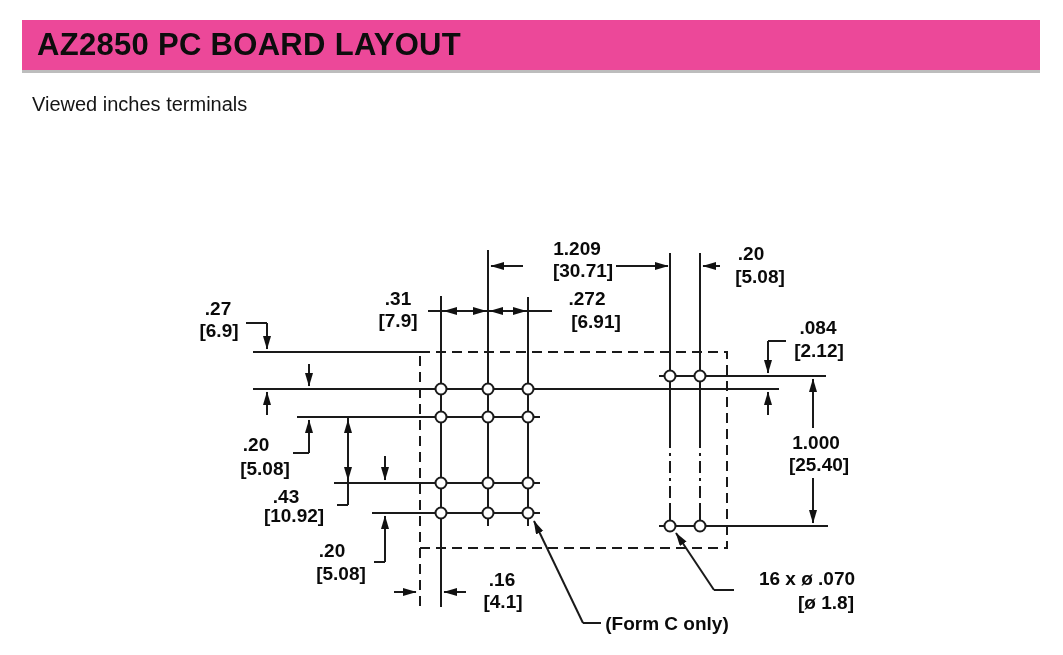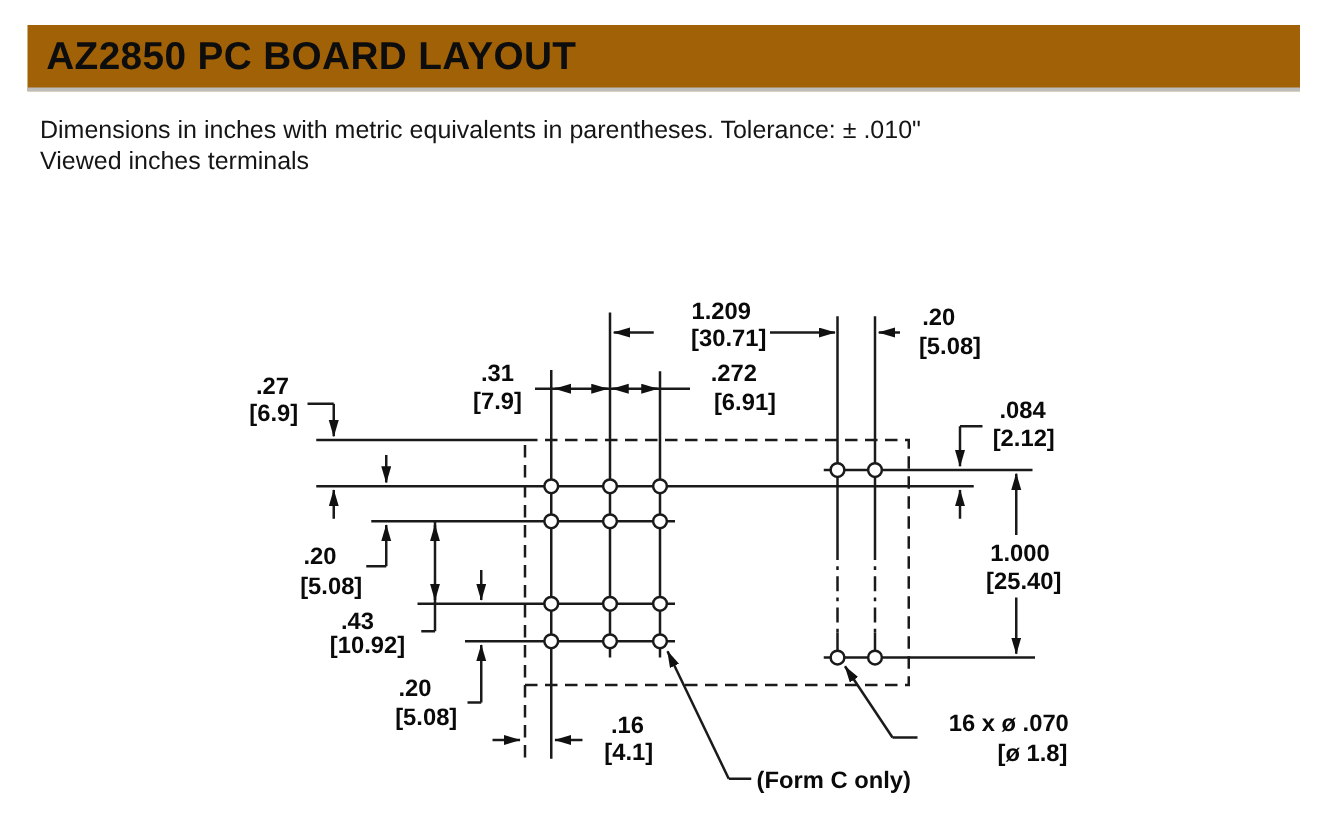--- a/index.html
+++ b/index.html
@@ -5,21 +5,21 @@
   html,body{margin:0;padding:0;background:#ffffff;}
   .page{
     position:relative;
     width:1063px;height:655px;
     background:#ffffff;
     font-family:"Liberation Sans","DejaVu Sans",sans-serif;
     overflow:hidden;
   }
   .title-bar{
     position:absolute;left:22px;top:20px;width:1018px;height:50px;
-    background:#a16207;
+    background:#ec4899;
     border-bottom:3px solid #bdbdbd;
     display:flex;align-items:center;
   }
   .title-bar h1{
     margin:0 0 0 15px;
     font-size:31px;font-weight:bold;color:#0d0d0d;
     letter-spacing:0.3px;white-space:nowrap;
   }
   .notes{
     position:absolute;left:32px;top:92px;
@@ -40,21 +40,20 @@
 </head>
 <body>
 
 <div class="page">
 
   <div class="title-bar">
     <h1>AZ2850 PC BOARD LAYOUT</h1>
   </div>
 
   <div class="notes">
-    <div>Dimensions in inches with metric equivalents in parentheses. Tolerance: ± .010"</div>
     <div>Viewed inches terminals</div>
   </div>
 
   <svg class="drawing" width="1063" height="655" viewBox="0 0 1063 655">
     <defs>
       <marker id="ah" orient="auto" markerUnits="userSpaceOnUse" markerWidth="15" markerHeight="9" refX="13" refY="4">
         <path d="M0,0 L13.6,4 L0,8 Z" fill="#111"></path>
       </marker>
     </defs>
 

